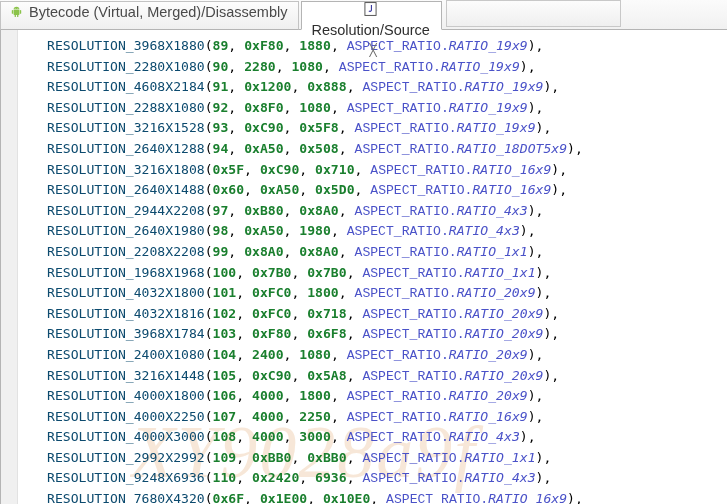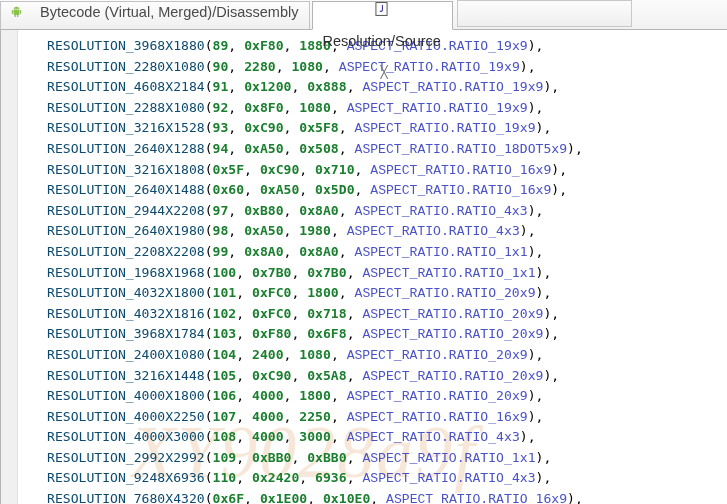--- a/index.html
+++ b/index.html
@@ -27,21 +27,21 @@
   .tabbar-underline {
     position: absolute;
     left: 0; right: 0; bottom: 0;
     height: 1px;
     background: #b4b4b4;
   }
   .tab {
     position: relative;
     display: flex;
     align-items: center;
-    gap: 17px;
+    gap: 6px;
     height: 29px;
     padding: 0 11px 8px 9px;
     box-sizing: border-box;
     font-size: 14.5px;
     color: #2e2e2e;
     white-space: nowrap;
     z-index: 2;
   }
   .tab.inactive {
     background: linear-gradient(to bottom, #fdfdfd 0%, #efefef 100%);
@@ -161,20 +161,21 @@
     text-align: center;
   }
   .t-punct { color: #000000; }
   .t-num {
     color: #1a7f2e;
     font-weight: bold;
   }
   .t-type { color: #4a52c8; font-family: Liberation Mono, monospace; }
   .t-const {
     color: #4a52c8;
+    font-style: italic;
   }
 </style>
 </head>
 <body>
 
 <div class="tabbar">
   <div class="tab inactive">
     <span class="icon">
       <svg class="android-icon" viewBox="0 0 16 16" xmlns="http://www.w3.org/2000/svg">
         <path d="M4.4 6.2h7.2v5.1a.9.9 0 0 1-.9.9H5.3a.9.9 0 0 1-.9-.9V6.2z" fill="#8BC34A"></path>

